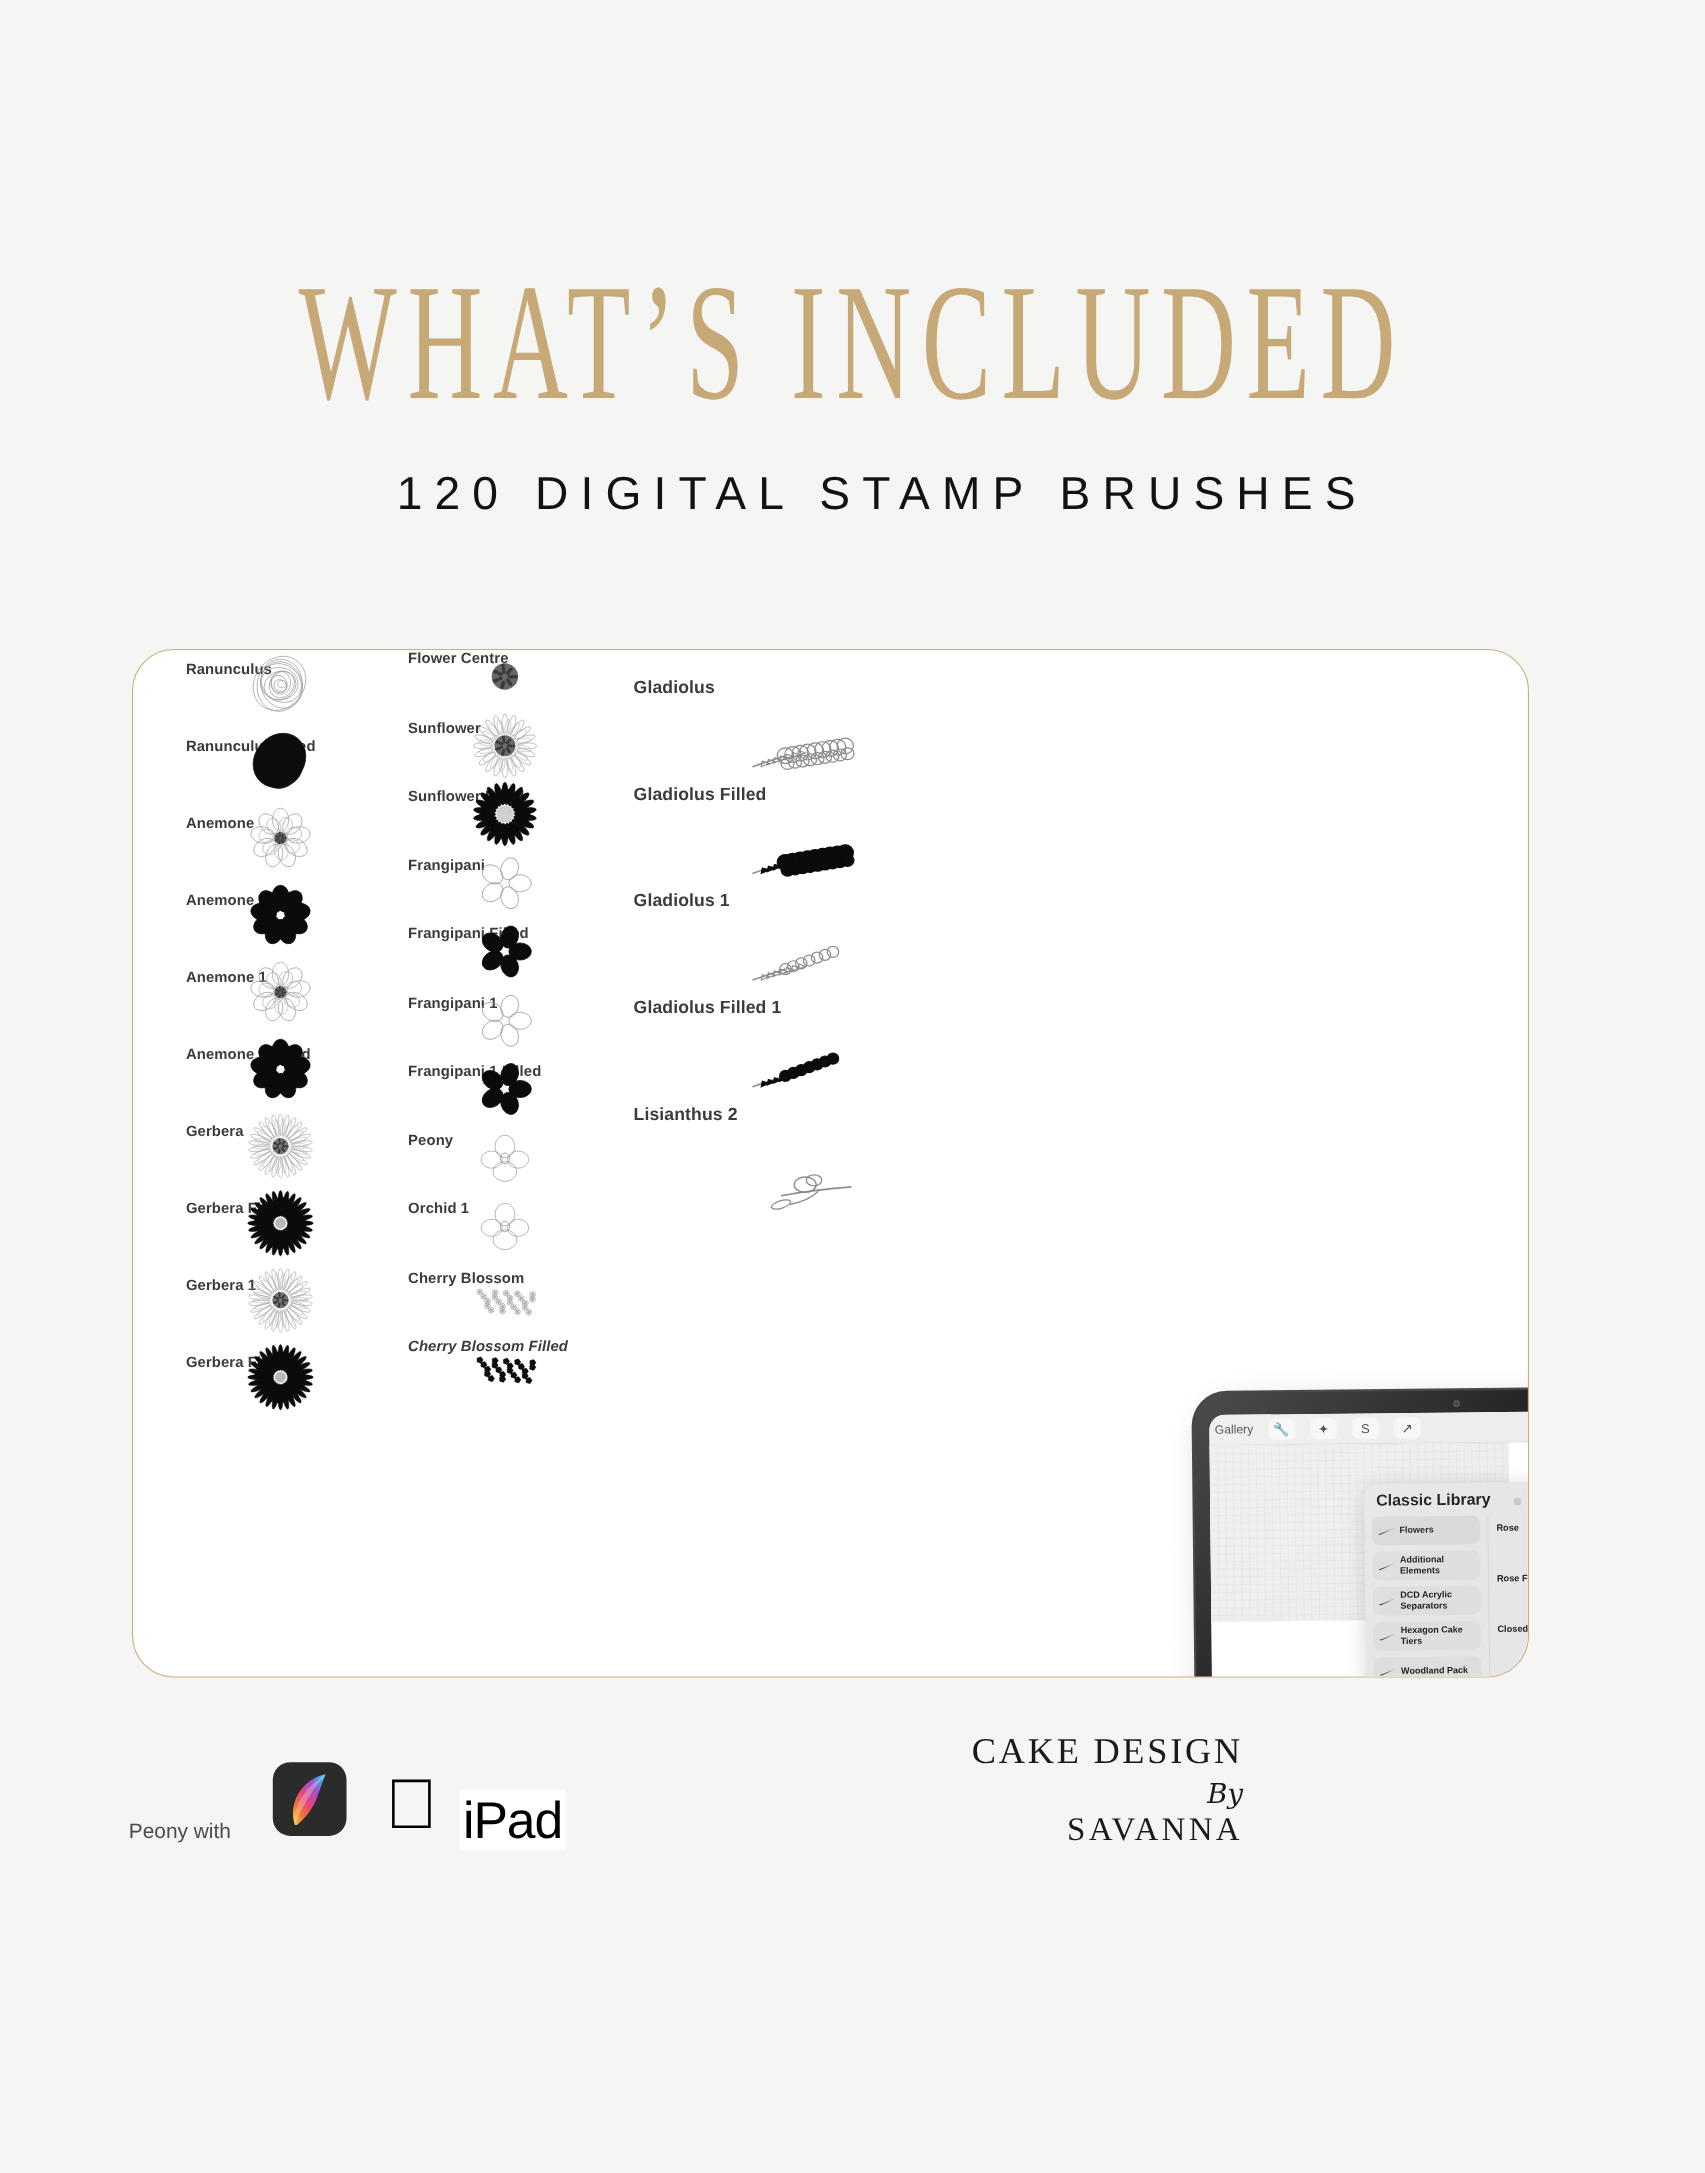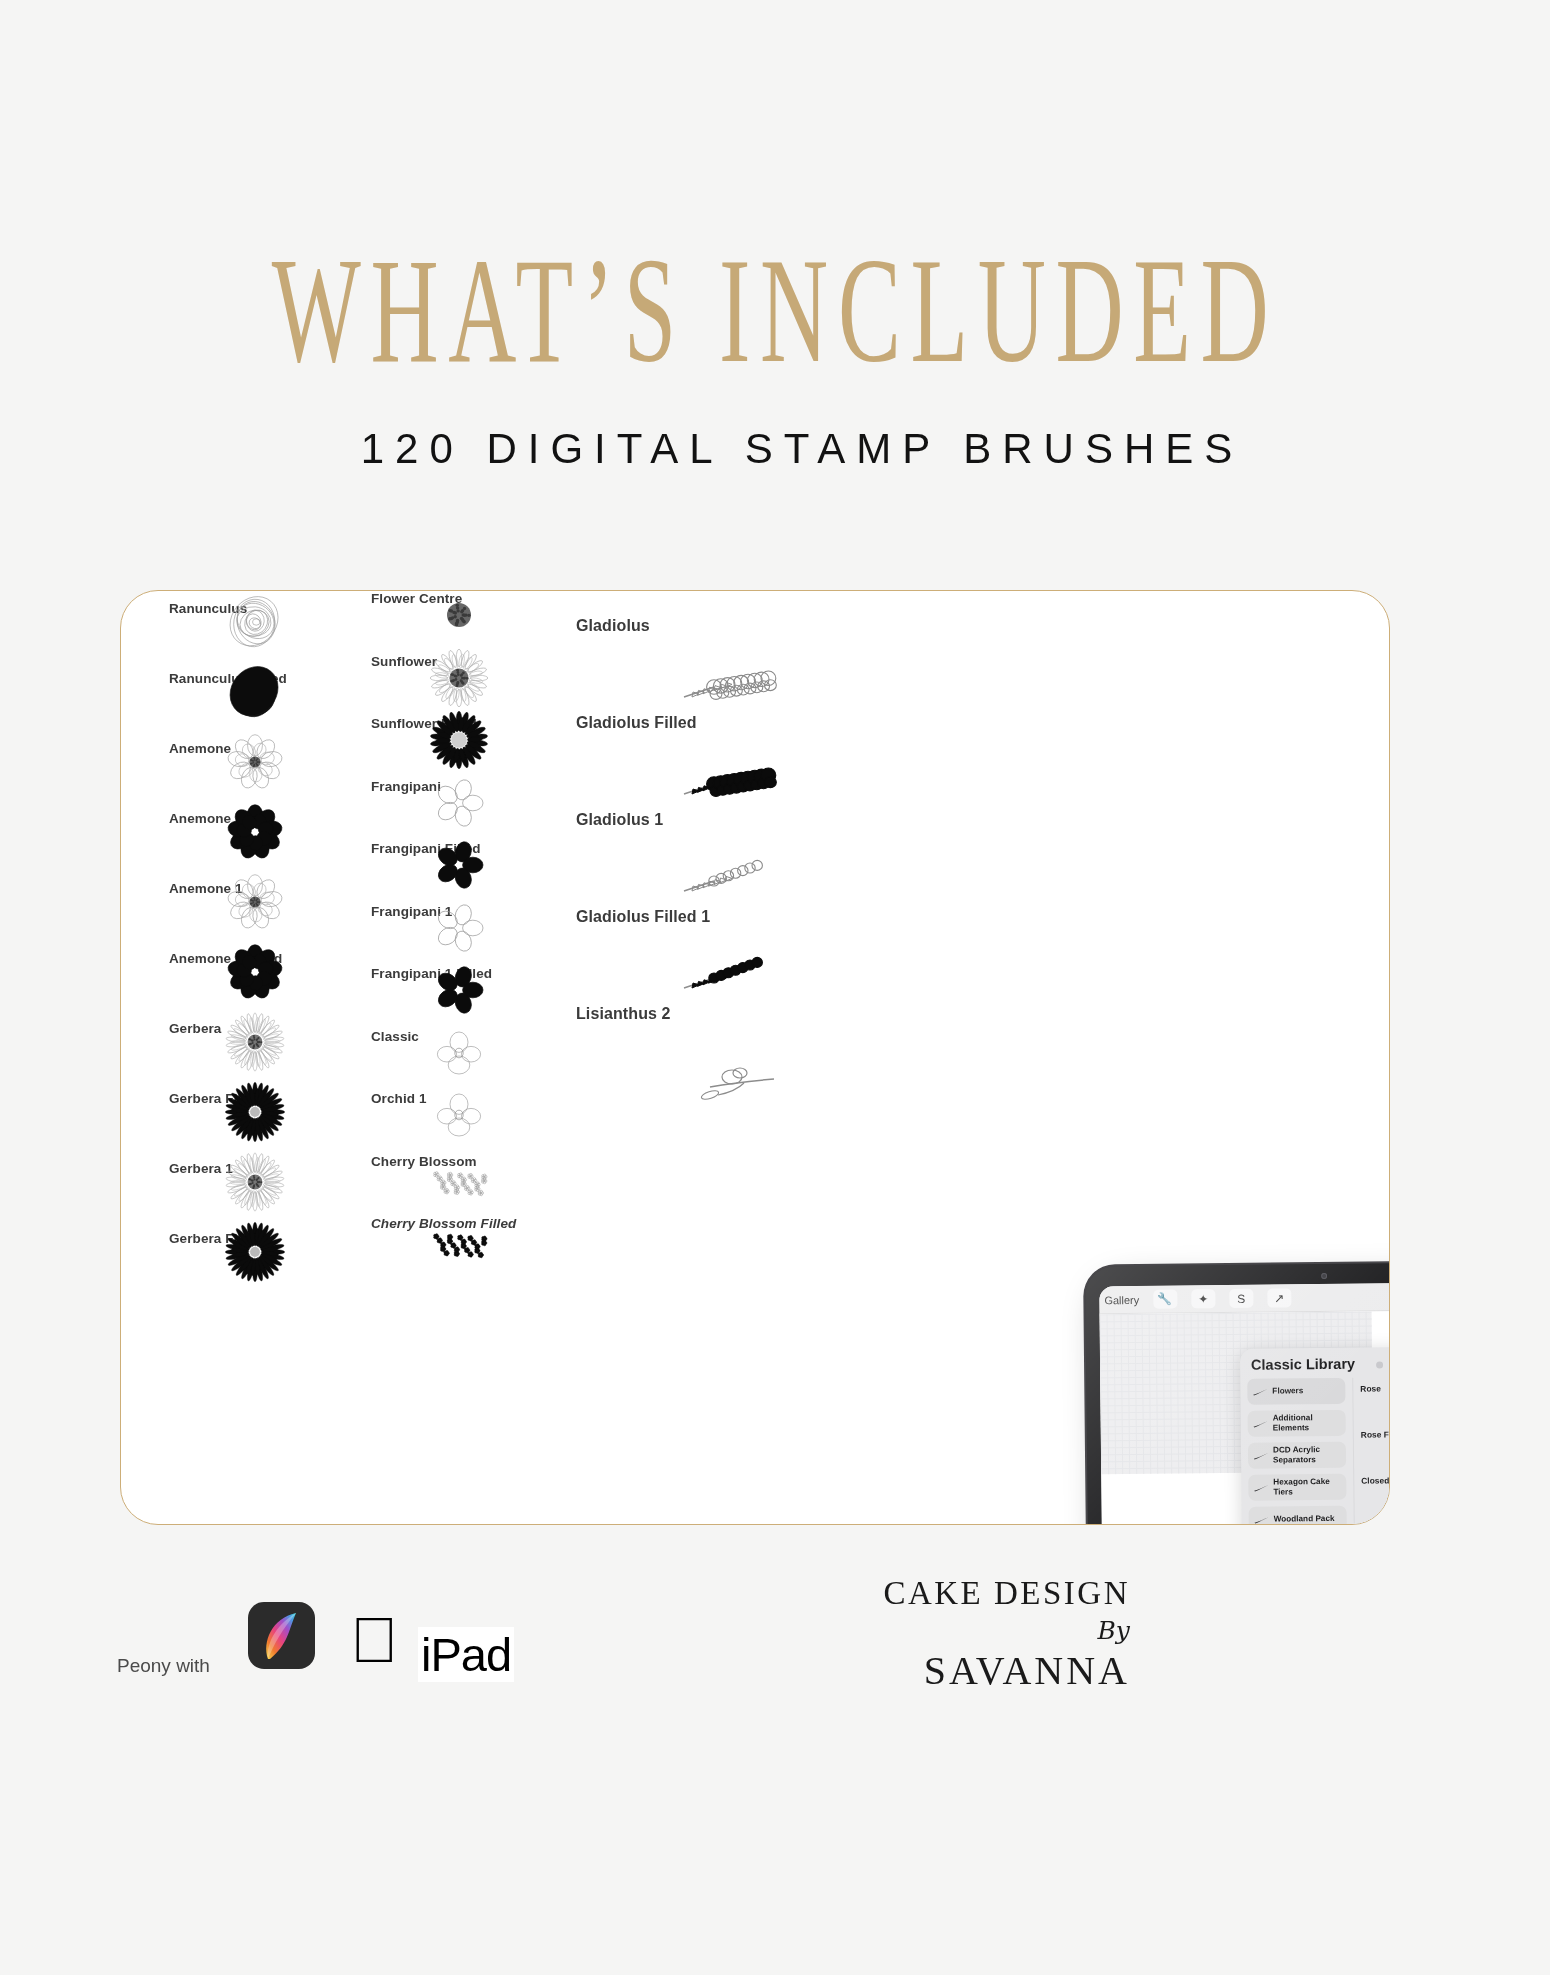--- a/index.html
+++ b/index.html
@@ -146,21 +146,21 @@
   .apple-logo { position:absolute; left:350px; top:1608px; font-size:64px; line-height:1; color:#000; }
   .ipad-word {
     position:absolute; left:418px; top:1627px;
     font-size:47px; color:#000; background:#fff; padding:0 3px;
     font-weight:400; letter-spacing:-1px;
   }
 
   .brand { position:absolute; left:830px; top:1575px; width:300px; text-align:right; }
   .brand-l1 { font-family:"Liberation Serif", serif; font-size:33px; letter-spacing:2.5px; color:#1a1a1a; }
   .brand-l2 { font-family:"DejaVu Serif", serif; font-style:italic; font-size:25px; color:#1a1a1a; margin:4px 0 2px; }
-  .brand-l3 { font-family:"Liberation Serif", serif; font-size:40px; letter-spacing:3px; color:#1a1a1a; }
+  .brand-l3 { font-family:"Liberation Serif", serif; font-size:30px; letter-spacing:3px; color:#1a1a1a; }
 </style>
 </head>
 <body>
 
 <div class="page">
 
   <div class="title">WHAT’S INCLUDED</div>
   <div class="subtitle">120 DIGITAL STAMP BRUSHES</div>
 
   <div class="card">
@@ -1514,21 +1514,21 @@
                 </g>
                 <g transform="rotate(234 50 50)">
                   <ellipse cx="50" cy="27" rx="13" ry="17" fill="#0b0b0b" stroke="#0b0b0b" stroke-width="1.2"></ellipse>
                 </g>
                 <g transform="rotate(306 50 50)">
                   <ellipse cx="50" cy="27" rx="13" ry="17" fill="#0b0b0b" stroke="#0b0b0b" stroke-width="1.2"></ellipse>
                 </g>
               </svg></span>
           </div>
           <div class="cat-item" style="height: 62.5px;">
-            <span class="cat-label" style="top: 0px;">Classic</span>
+            <span class="cat-label" style="top: 0px;">Peony</span>
             <span class="cat-art" style="left: 58px; top: -6px; width: 60px; height: 60px;"><svg viewBox="0 0 100 100" width="60" height="60">
                 <ellipse cx="50" cy="32" rx="15" ry="17" fill="none" stroke="#9b9b9b" stroke-width="1.1"></ellipse>
                 <ellipse cx="30" cy="52" rx="16" ry="13" fill="none" stroke="#9b9b9b" stroke-width="1.1"></ellipse>
                 <ellipse cx="70" cy="52" rx="16" ry="13" fill="none" stroke="#9b9b9b" stroke-width="1.1"></ellipse>
                 <ellipse cx="50" cy="70" rx="18" ry="15" fill="none" stroke="#9b9b9b" stroke-width="1.1"></ellipse>
                 <ellipse cx="50" cy="50" rx="7" ry="8" fill="none" stroke="#8a8a8a" stroke-width="1.1"></ellipse>
               </svg></span>
           </div>
           <div class="cat-item" style="height: 62.5px;">
             <span class="cat-label" style="top: 0px;">Orchid 1</span>

